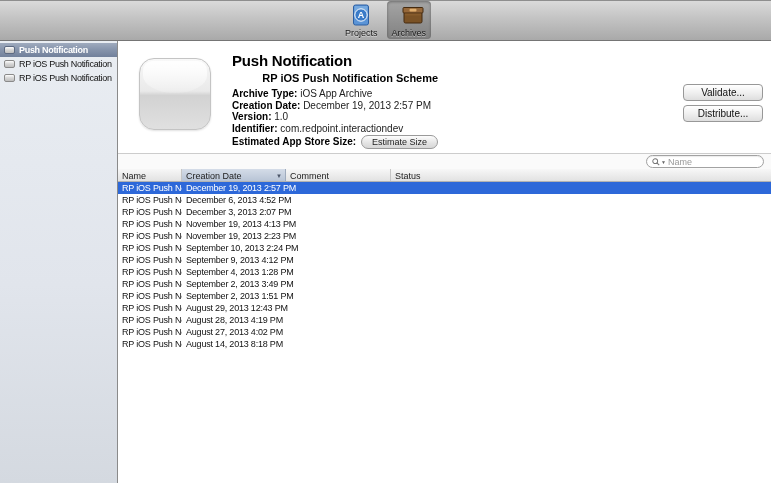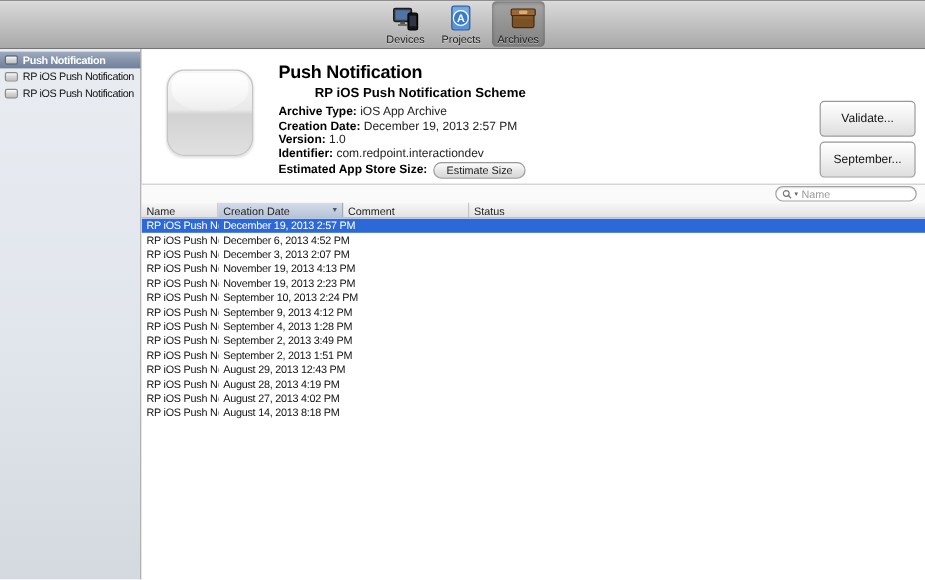--- a/index.html
+++ b/index.html
@@ -39,21 +39,21 @@
               background:linear-gradient(180deg,rgba(255,255,255,0.95),rgba(255,255,255,0.15)); }
   .info { position:absolute; left:114px; top:11px; }
   .info-title { font-size:15px; font-weight:bold; color:#000; letter-spacing:-0.2px; }
   .info-subtitle { font-size:11px; font-weight:bold; color:#000; margin-top:3px; margin-bottom:4px;text-align:right; }
   .field-line { font-size:10px; color:#222; line-height:11.5px; white-space:nowrap; }
   .field-line b { color:#000; }
   .estimate-line { display:flex; align-items:center; margin-top:1px; }
   .estimate-btn { font-family:inherit; font-size:9px; color:#222; margin-left:5px; padding:0 10px; height:14px; line-height:11px;
                   border:1px solid #9a9a9a; border-radius:8px; background:linear-gradient(180deg,#fdfdfd,#e3e3e3 60%,#d7d7d7); cursor:default; }
   .action-buttons { position:absolute; right:8px; top:43px; display:flex; flex-direction:column; gap:4px; }
-  .mac-btn { width:80px; height:30px; font-family:inherit; font-size:10px; color:#111; border:1px solid #989898; border-radius:4px;
+  .mac-btn { width:80px; height:17px; font-family:inherit; font-size:10px; color:#111; border:1px solid #989898; border-radius:4px;
              background:linear-gradient(180deg,#ffffff,#f0f0f0 50%,#dedede 100%); box-shadow:0 1px 0 rgba(255,255,255,0.6); cursor:default; }
 
   
   .filter-strip { height:16px; flex:0 0 16px; background:#fafafa; border-top:1px solid #cccccc;
                   display:flex; justify-content:flex-end; align-items:center; padding-right:7px; }
   .search-field { width:118px; height:13px; border:1px solid #a2a2a2; border-radius:7px; background:#fff;
                   display:flex; align-items:center; padding:0 5px; box-shadow:inset 0 1px 1px rgba(0,0,0,0.08); }
   .search-field svg { flex:0 0 auto; }
   .search-caret { font-size:5px; color:#666; margin:1px 2px 0 1px; }
   .search-input { border:none; outline:none; flex:1; min-width:0; font-family:inherit; font-size:9px; color:#333; background:transparent; height:11px; }
@@ -75,34 +75,20 @@
   .td { padding-left:4px; overflow:hidden; }
   .td.name { width:64px; flex:0 0 64px; text-overflow:clip; }
   .td.date { flex:1; overflow:visible; }
 </style>
 </head>
 <body>
 
 <div class="window">
 
   <div class="toolbar">
-    <div class="tb-item">
-      <span class="tb-icon">
-        <svg width="24" height="24" viewBox="0 0 24 24">
-          <rect x="2" y="4" width="15" height="11" rx="1.5" fill="#3b3b3d" stroke="#1e1e1e"></rect>
-          <rect x="3.5" y="5.5" width="12" height="8" fill="#4f74a6"></rect>
-          <rect x="7.5" y="15" width="4" height="2" fill="#555"></rect>
-          <rect x="5.5" y="17" width="8" height="1.6" rx="0.8" fill="#6a6a6a"></rect>
-          <rect x="14" y="8" width="8" height="14" rx="1.6" fill="#141414" stroke="#000"></rect>
-          <rect x="15.2" y="10" width="5.6" height="9" fill="#2c3razz0"></rect>
-          <rect x="15.2" y="10" width="5.6" height="9" fill="#2c3646"></rect>
-        </svg>
-      </span>
-      <span class="tb-label">Devices</span>
-    </div>
     <div class="tb-item">
       <span class="tb-icon">
         <svg width="24" height="24" viewBox="0 0 24 24">
           <rect x="4.5" y="2" width="15" height="20" rx="2" fill="#5b94d6" stroke="#2c5fa3"></rect>
           <rect x="5.5" y="3" width="13" height="9" fill="#8db9e8" opacity="0.55"></rect>
           <circle cx="12" cy="12" r="6.2" fill="#3a7bc8" stroke="#ffffff" stroke-width="1"></circle>
           <text x="12" y="15.4" font-size="9" font-family="Liberation Sans, sans-serif" font-weight="bold" fill="#fff" text-anchor="middle">A</text>
         </svg>
       </span>
       <span class="tb-label">Projects</span>
@@ -148,21 +134,21 @@
           <div class="field-line"><b>Creation Date:</b> <span>December 19, 2013 2:57 PM</span></div>
           <div class="field-line"><b>Version:</b> <span>1.0</span></div>
           <div class="field-line"><b>Identifier:</b> <span>com.redpoint.interactiondev</span></div>
           <div class="estimate-line">
             <span class="field-line"><b>Estimated App Store Size:</b></span>
             <button class="estimate-btn">Estimate Size</button>
           </div>
         </div>
         <div class="action-buttons">
           <button class="mac-btn">Validate...</button>
-          <button class="mac-btn">September...</button>
+          <button class="mac-btn">Distribute...</button>
         </div>
       </div>
 
       <div class="filter-strip">
         <div class="search-field">
           <svg width="8" height="8" viewBox="0 0 10 10">
             <circle cx="4" cy="4" r="3" fill="none" stroke="#777" stroke-width="1.3"></circle>
             <line x1="6.2" y1="6.2" x2="9" y2="9" stroke="#777" stroke-width="1.3"></line>
           </svg>
           <span class="search-caret">▼</span>

